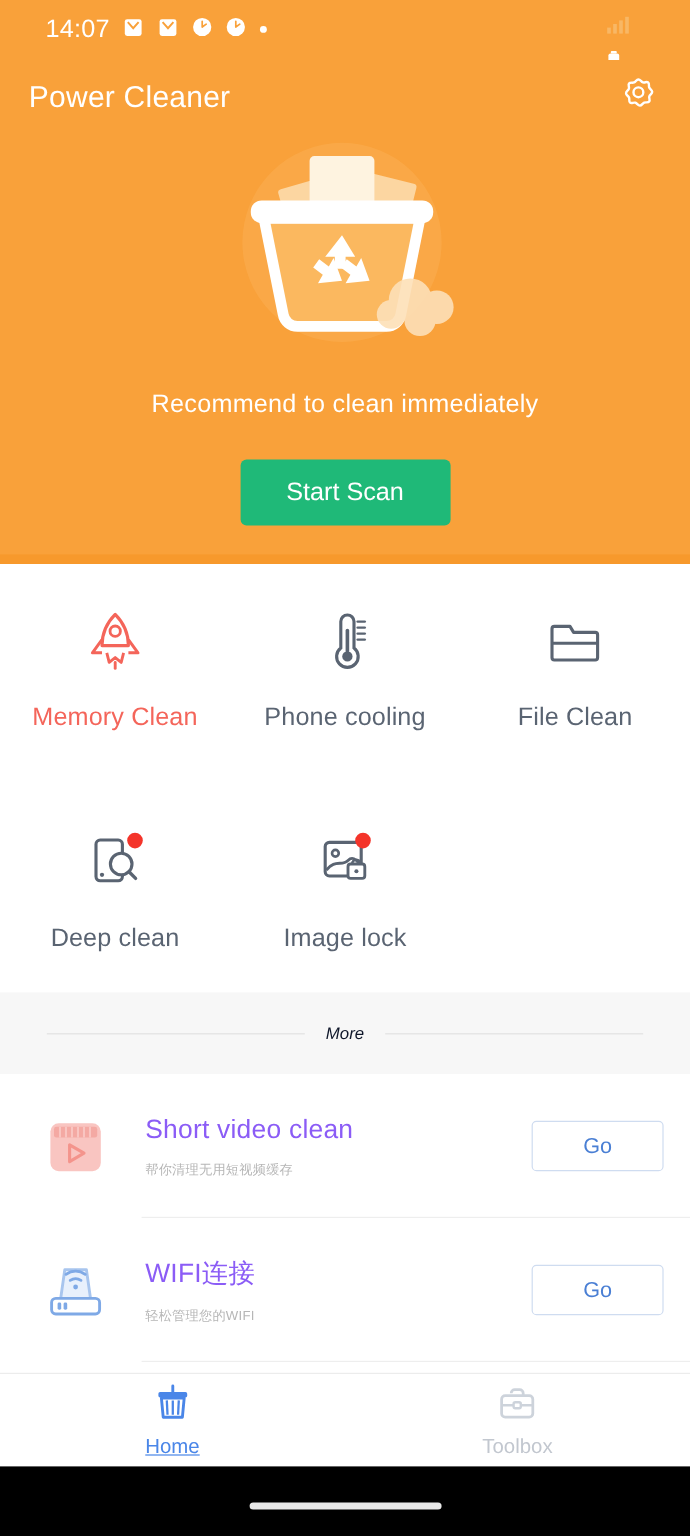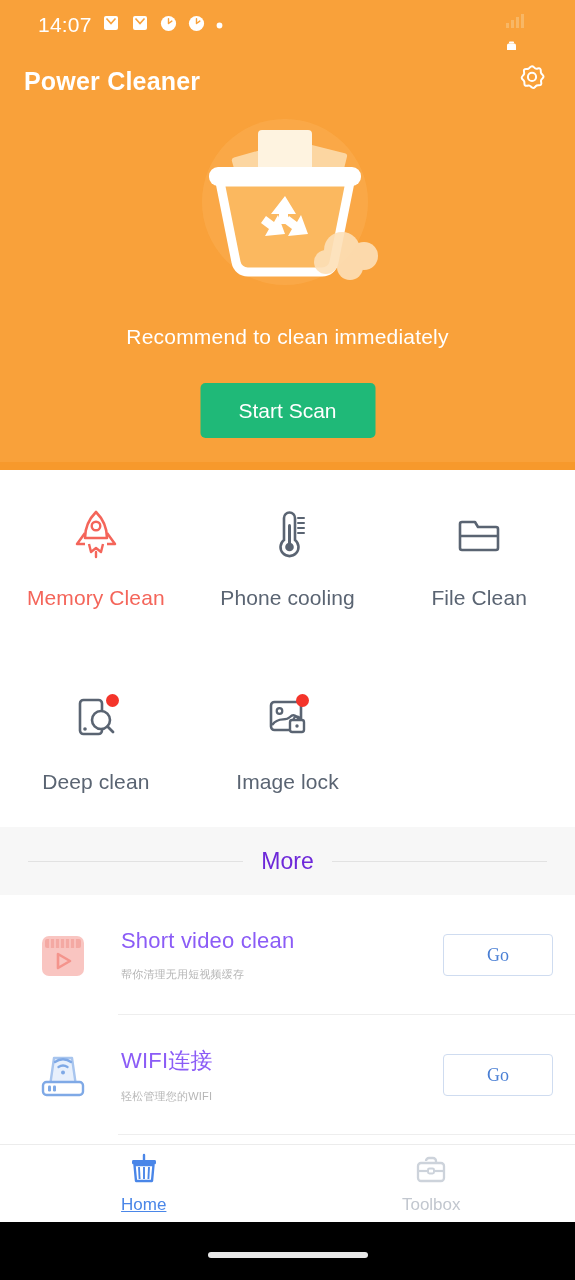--- a/index.html
+++ b/index.html
@@ -26,21 +26,21 @@
   
   .hero{
     position:absolute; top:50px; left:0; width:575px; height:420px;
     background:#f9a13a;
   }
   .hero-edge{ position:absolute; left:0; bottom:0; width:575px; height:8px; background:#f7992c; }
   .appbar{
     position:absolute; top:0; left:0; width:575px; height:62px;
     display:flex; align-items:center; padding:0 22px 0 24px;
   }
-  .app-title{ color:#fff; font-size:25px; font-weight:700; letter-spacing:.2px; flex:1; }
+  .app-title{ color:#fff; font-size:25px; font-weight:400; letter-spacing:.2px; flex:1; }
   .gear-btn{ width:42px; height:42px; display:flex; align-items:center; justify-content:center; cursor:pointer; }
 
   .hero-art{
     position:absolute; top:62px; left:0; width:575px; height:190px;
     display:flex; align-items:center; justify-content:center;
   }
   .hero-caption{
     position:absolute; top:275px; left:0; width:575px; text-align:center;
     color:#fff; font-size:21px; letter-spacing:.2px;
   }
@@ -62,33 +62,33 @@
     position:absolute; top:-2px; right:-4px; width:13px; height:13px;
     border-radius:50%; background:#f4342a;
   }
 
   
   .more-band{
     position:absolute; top:827px; left:0; width:575px; height:68px;
     background:#f7f7f7; display:flex; align-items:center; justify-content:center; gap:18px;
   }
   .more-line{ height:1px; background:#e2e2e2; width:215px; }
-  .more-text{ font-size:23px; color:#6d28d9; }
+  .more-text{ font-size:14px; color:#0f172a;font-style:italic; }
 
   
   .list{ position:absolute; top:895px; left:0; width:575px; background:#fff; }
   .lrow{ display:flex; align-items:center; padding:14px 22px 14px 24px; height:120px; position:relative; }
   .lrow .licon{ width:78px; height:70px; display:flex; align-items:center; justify-content:center; flex-shrink:0; }
   .ltext{ flex:1; padding-left:19px; }
   .ltitle{ font-size:22px; color:#8b5cf6; letter-spacing:.2px; }
   .lsub{ font-size:11px; color:#b6b6b6; margin-top:13px; letter-spacing:.2px; }
   .go-btn{
     width:110px; height:42px; border:1px solid #cfdcf0; border-radius:4px;
     background:#fff; color:#4a7fd4; font-size:18px; display:flex;
-    align-items:center; justify-content:center; cursor:pointer; font-family:Liberation Serif, serif; flex-shrink:0;
+    align-items:center; justify-content:center; cursor:pointer; font-family:Liberation Sans, sans-serif; flex-shrink:0;
   }
   .lsep{ position:absolute; left:118px; right:0; bottom:0; height:1px; background:#eeeeee; }
 
   
   .bottomnav{
     position:absolute; bottom:58px; left:0; width:575px; height:78px;
     background:#fff; border-top:1px solid #ececec; display:flex;
   }
   .navitem{ flex:1; display:flex; flex-direction:column; align-items:center; justify-content:center; gap:5px; cursor:pointer; }
   .navlabel{ font-size:17px; }

